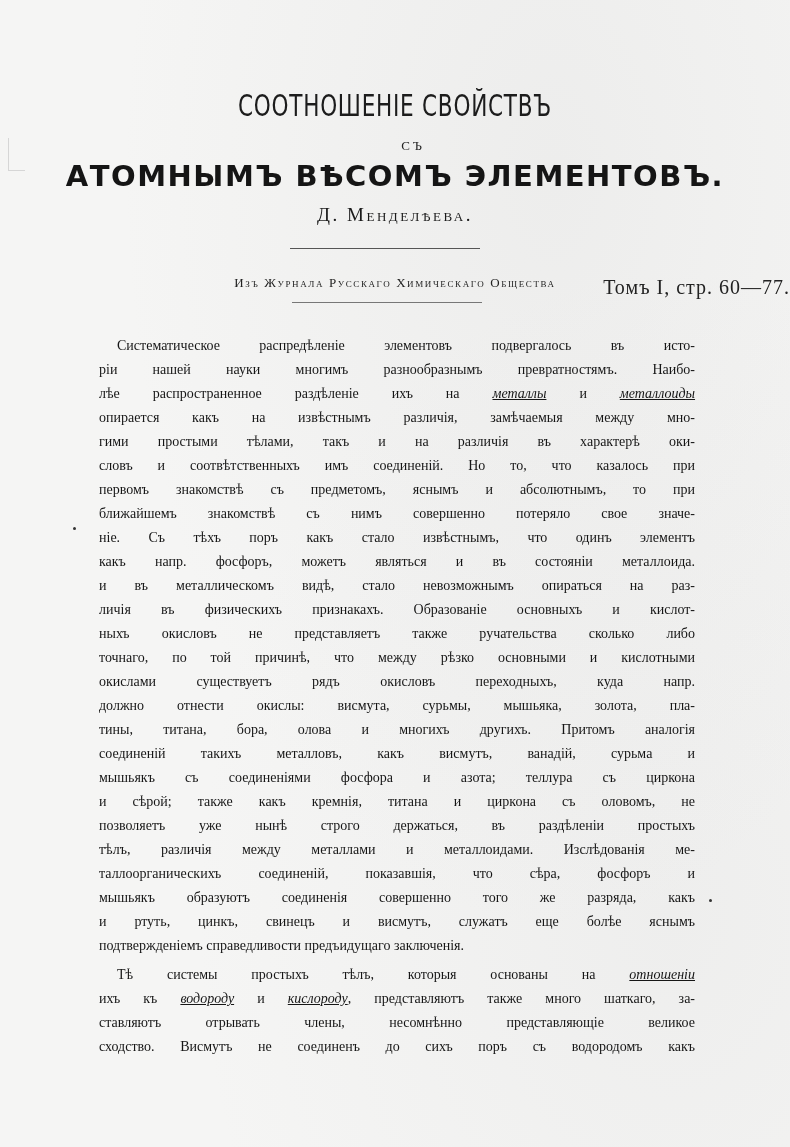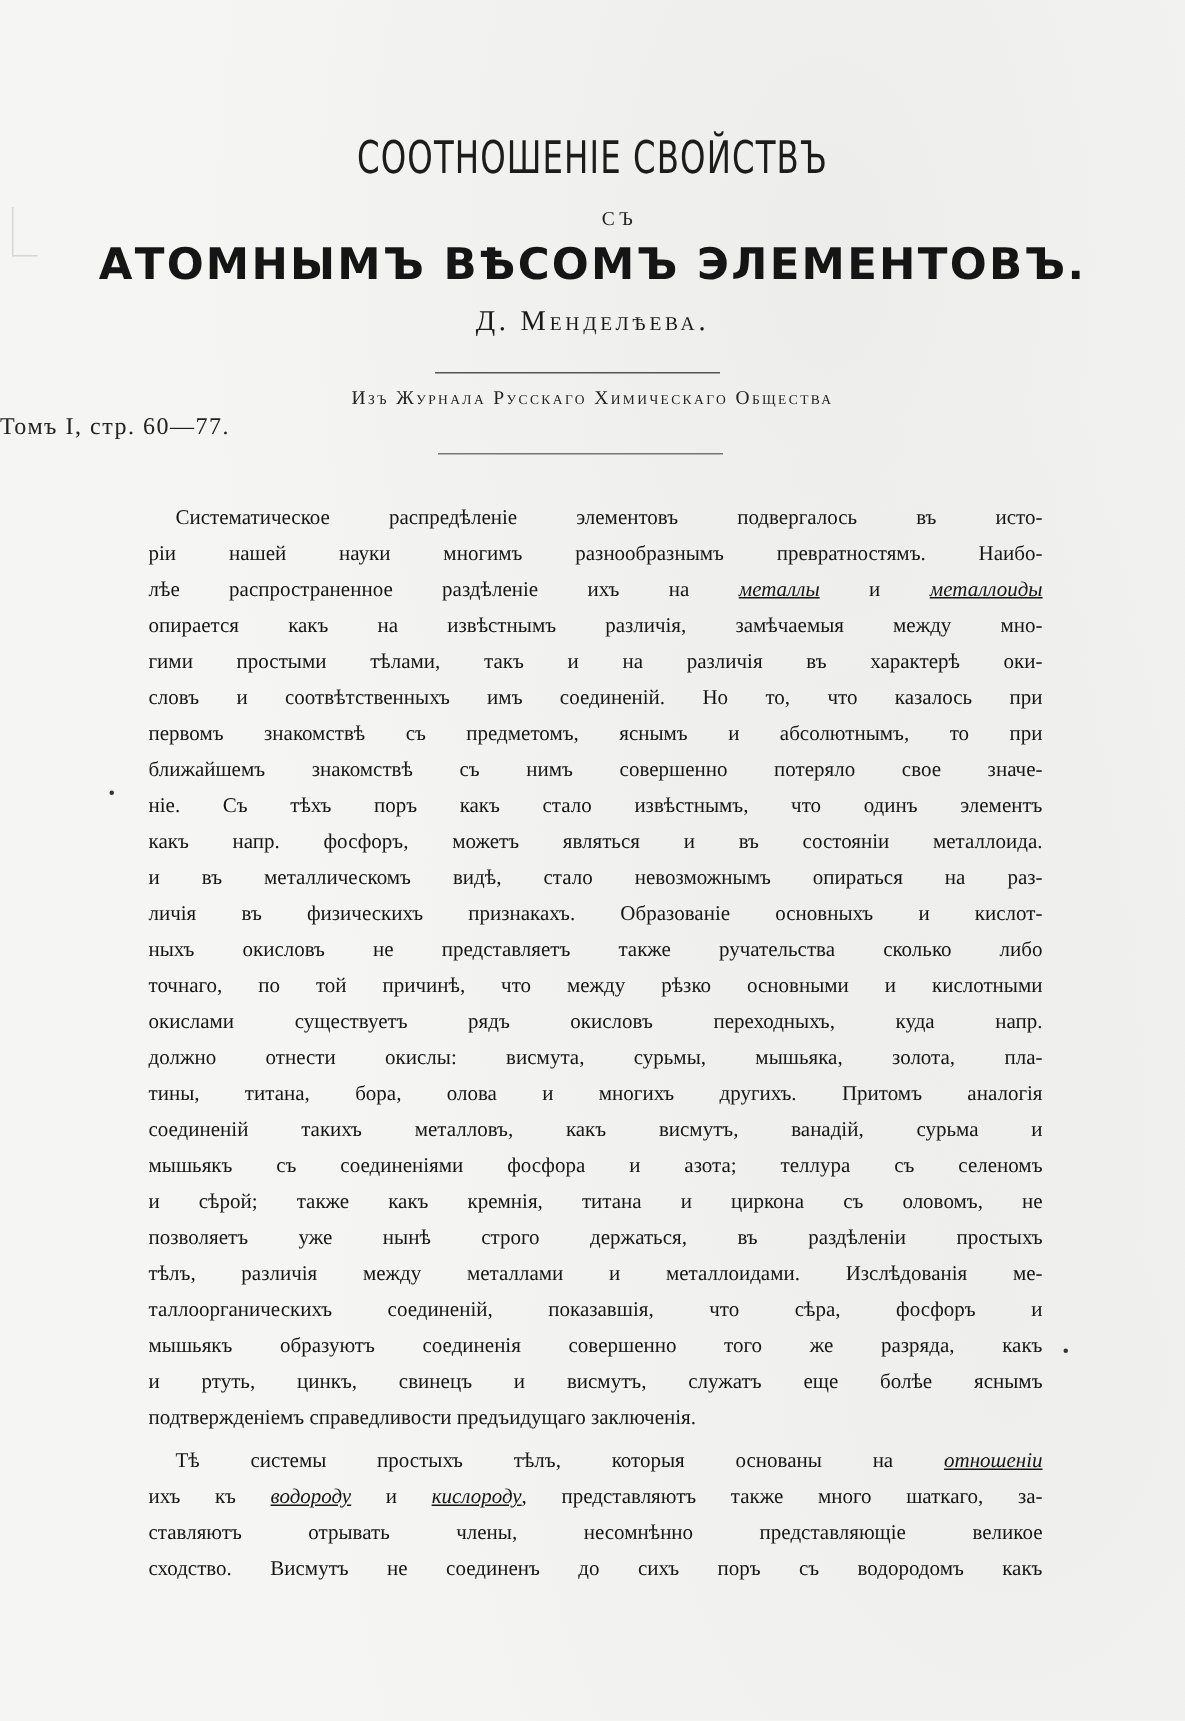--- a/index.html
+++ b/index.html
@@ -80,33 +80,33 @@
     .rule {
       position: absolute;
       height: 1px;
       background: #555;
     }
     .rule-1 { left: 290px; width: 190px; top: 248px; }
     .rule-2 { left: 292px; width: 190px; top: 302px; background: #777; }
     .source-1 {
       position: absolute;
       left: 0; right: 0;
-      top: 257px;
+      top: 275px;
       text-align: center;
       font-size: 13px;
       letter-spacing: 1.6px;
       font-variant: small-caps;
       color: #222;
     }
     .source-2 {
       position: absolute;
       left: 0; right: 0;
       top: 276px;
-      text-align: left;
-      font-size: 16px;
+      text-align: right;
+      font-size: 20px;
       letter-spacing: 1px;
       color: #222;
     }
     .body-text {
       position: absolute;
       left: 99px;
       top: 334px;
       width: 596px;
       font-size: 14px;
       line-height: 24px;
@@ -164,21 +164,21 @@
       <span class="line">ніе. Съ тѣхъ поръ какъ стало извѣстнымъ, что одинъ элементъ</span>
       <span class="line">какъ напр. фосфоръ, можетъ являться и въ состояніи металлоида.</span>
       <span class="line">и въ металлическомъ видѣ, стало невозможнымъ опираться на раз-</span>
       <span class="line">личія въ физическихъ признакахъ. Образованіе основныхъ и кислот-</span>
       <span class="line">ныхъ окисловъ не представляетъ также ручательства сколько либо</span>
       <span class="line">точнаго, по той причинѣ, что между рѣзко основными и кислотными</span>
       <span class="line">окислами существуетъ рядъ окисловъ переходныхъ, куда напр.</span>
       <span class="line">должно отнести окислы: висмута, сурьмы, мышьяка, золота, пла-</span>
       <span class="line">тины, титана, бора, олова и многихъ другихъ. Притомъ аналогія</span>
       <span class="line">соединеній такихъ металловъ, какъ висмутъ, ванадій, сурьма и</span>
-      <span class="line">мышьякъ съ соединеніями фосфора и азота; теллура съ селеномъ</span>
+      <span class="line">мышьякъ съ соединеніями фосфора и азота; теллура съ циркона</span>
       <span class="line">и сѣрой; также какъ кремнія, титана и циркона съ оловомъ, не</span>
       <span class="line">позволяетъ уже нынѣ строго держаться, въ раздѣленіи простыхъ</span>
       <span class="line">тѣлъ, различія между металлами и металлоидами. Изслѣдованія ме-</span>
       <span class="line">таллоорганическихъ соединеній, показавшія, что сѣра, фосфоръ и</span>
       <span class="line">мышьякъ образуютъ соединенія совершенно того же разряда, какъ</span>
       <span class="line">и ртуть, цинкъ, свинецъ и висмутъ, служатъ еще болѣе яснымъ</span>
       <span class="line last">подтвержденіемъ справедливости предъидущаго заключенія.</span>
     </div>
     <div class="para-gap"></div>
     <div>

